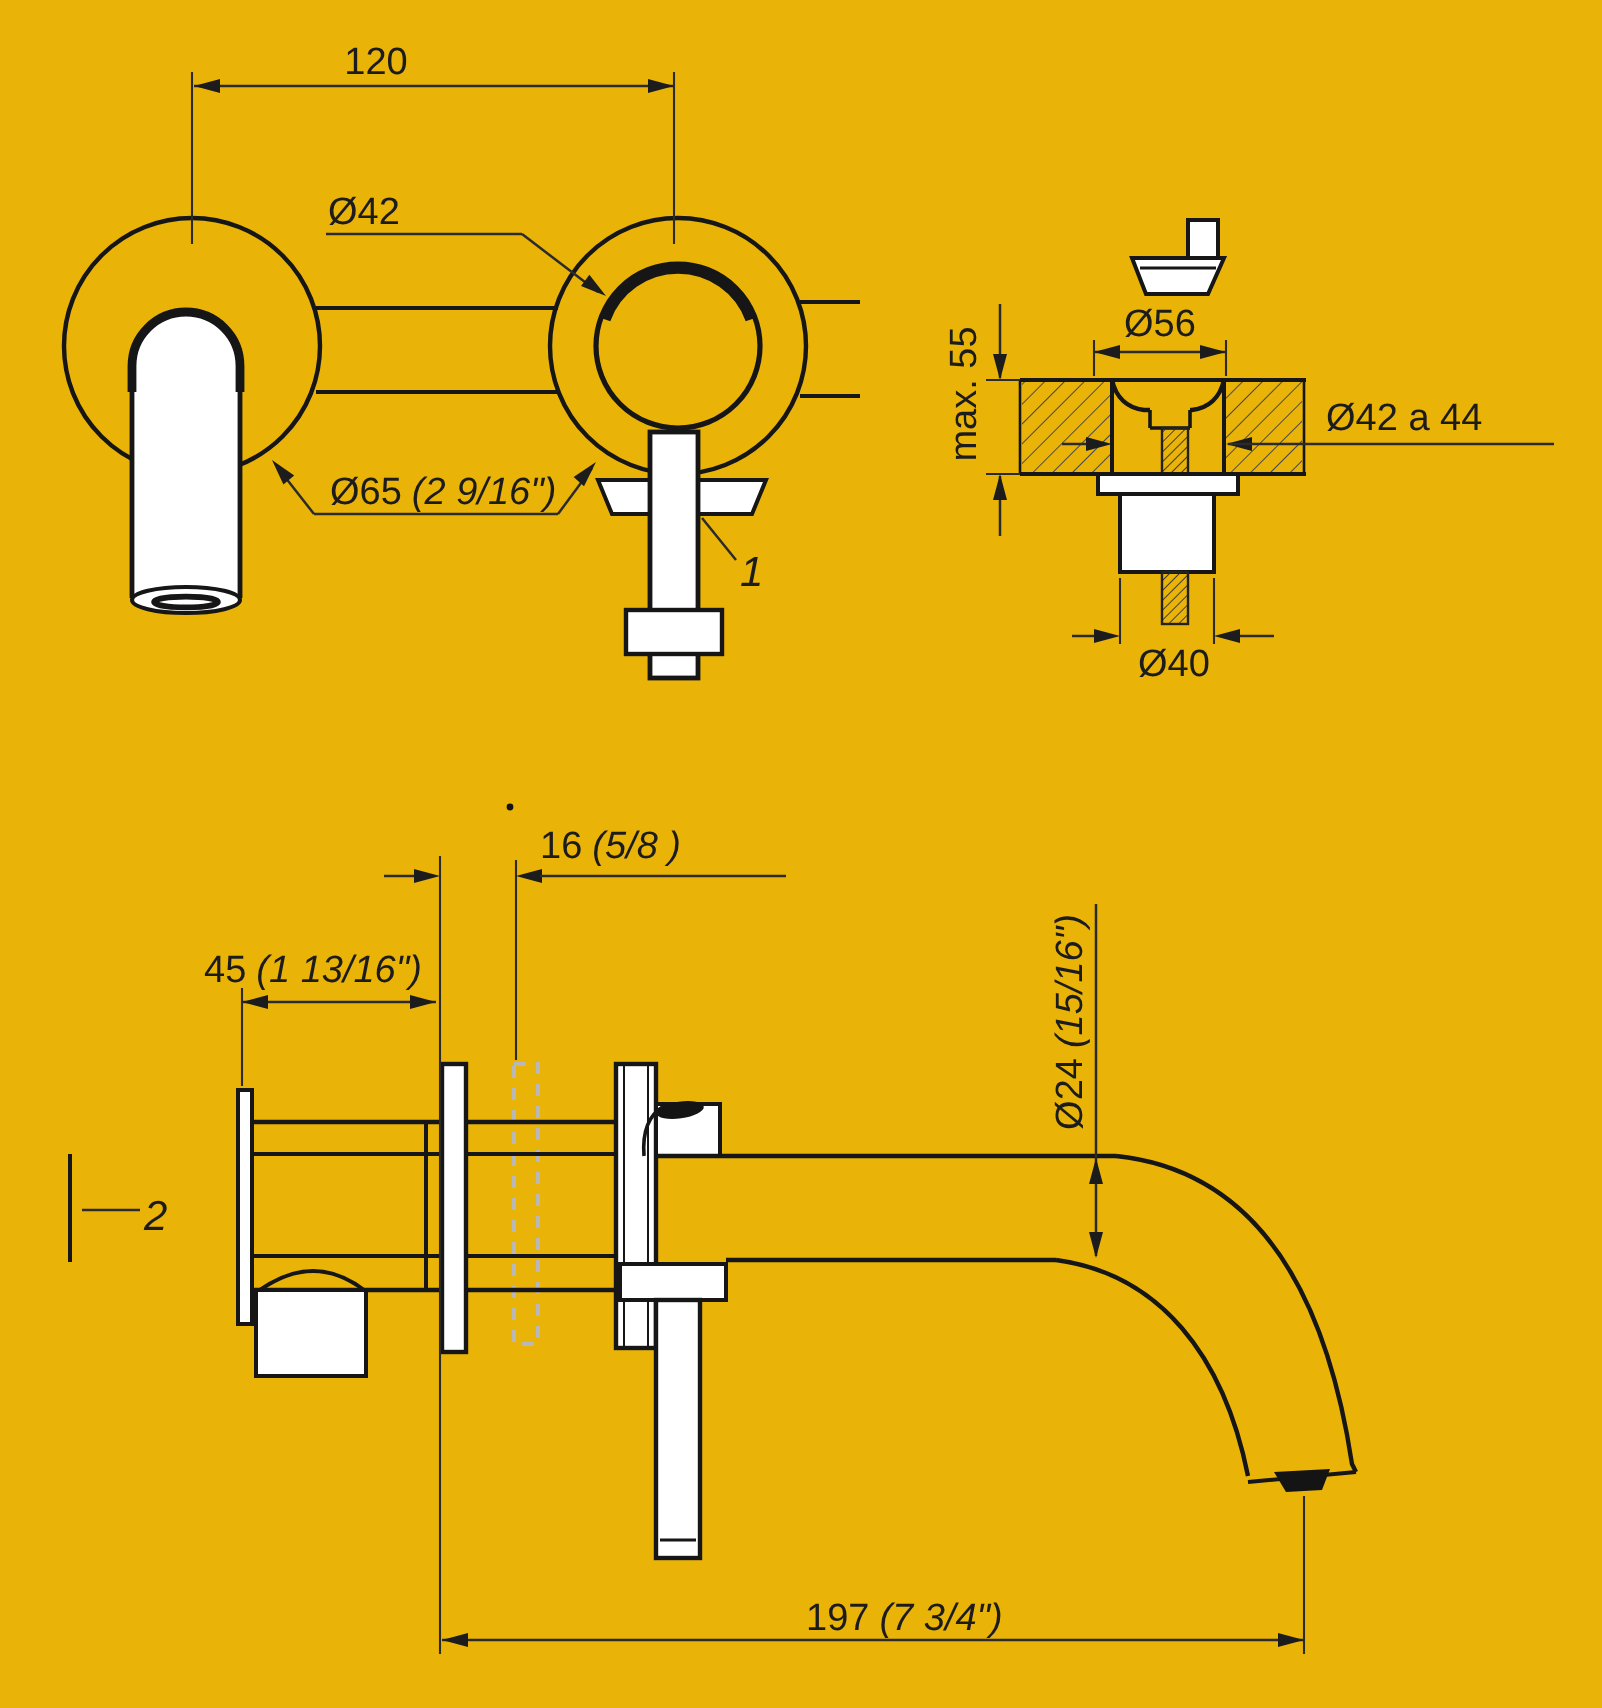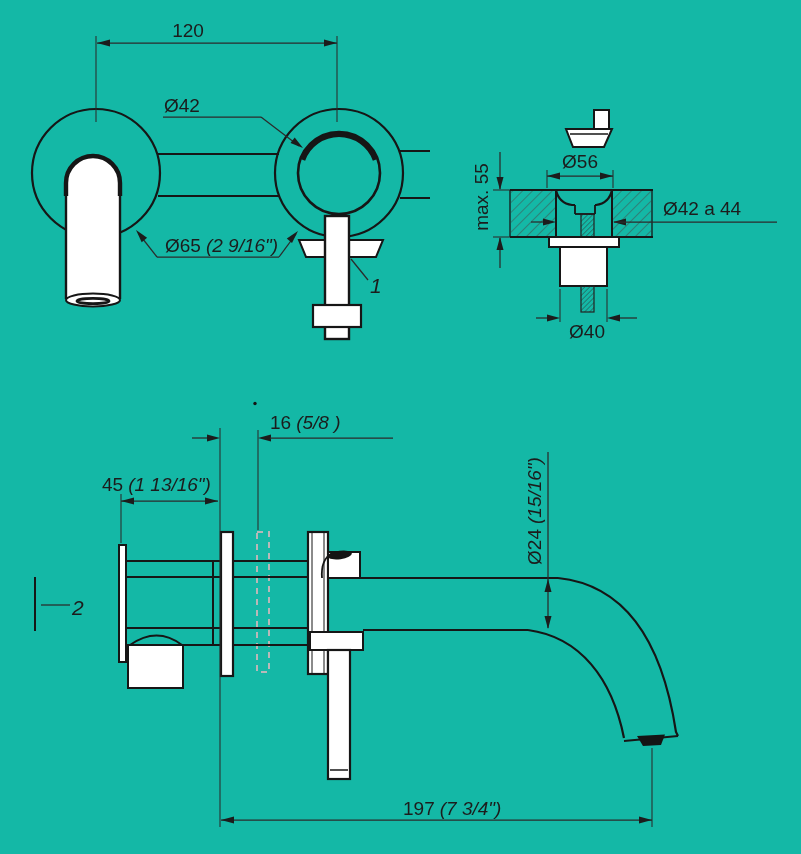--- a/index.html
+++ b/index.html
@@ -1,16 +1,16 @@
 <!DOCTYPE html>
 <html><head>
 <meta charset="utf-8">
 <style>
   html,body{margin:0;padding:0;background:#ffffff;}
-  .canvas{width:801px;height:854px;background:#14b8a6;position:relative;overflow:hidden;}
+  .canvas{width:801px;height:854px;background:#eab308;position:relative;overflow:hidden;}
   svg{display:block;}
   .dim-text{font-family:"Liberation Sans","DejaVu Sans",sans-serif;font-size:19px;fill:#1c1c1c;}
   .dim-text .inch{font-style:italic;}
   .callout{font-family:"Liberation Sans","DejaVu Sans",sans-serif;font-size:21px;font-style:italic;fill:#1c1c1c;}
   .geo{stroke:#161616;fill:none;}
   .geo-fill{stroke:#161616;fill:#ffffff;}
   .dim{stroke:#2b2b2b;stroke-width:1.25;fill:none;}
   .ext{stroke:#2b2b2b;stroke-width:1.05;fill:none;}
   .arrow{fill:#1c1c1c;stroke:none;}
   .dark{fill:#141414;stroke:none;}

